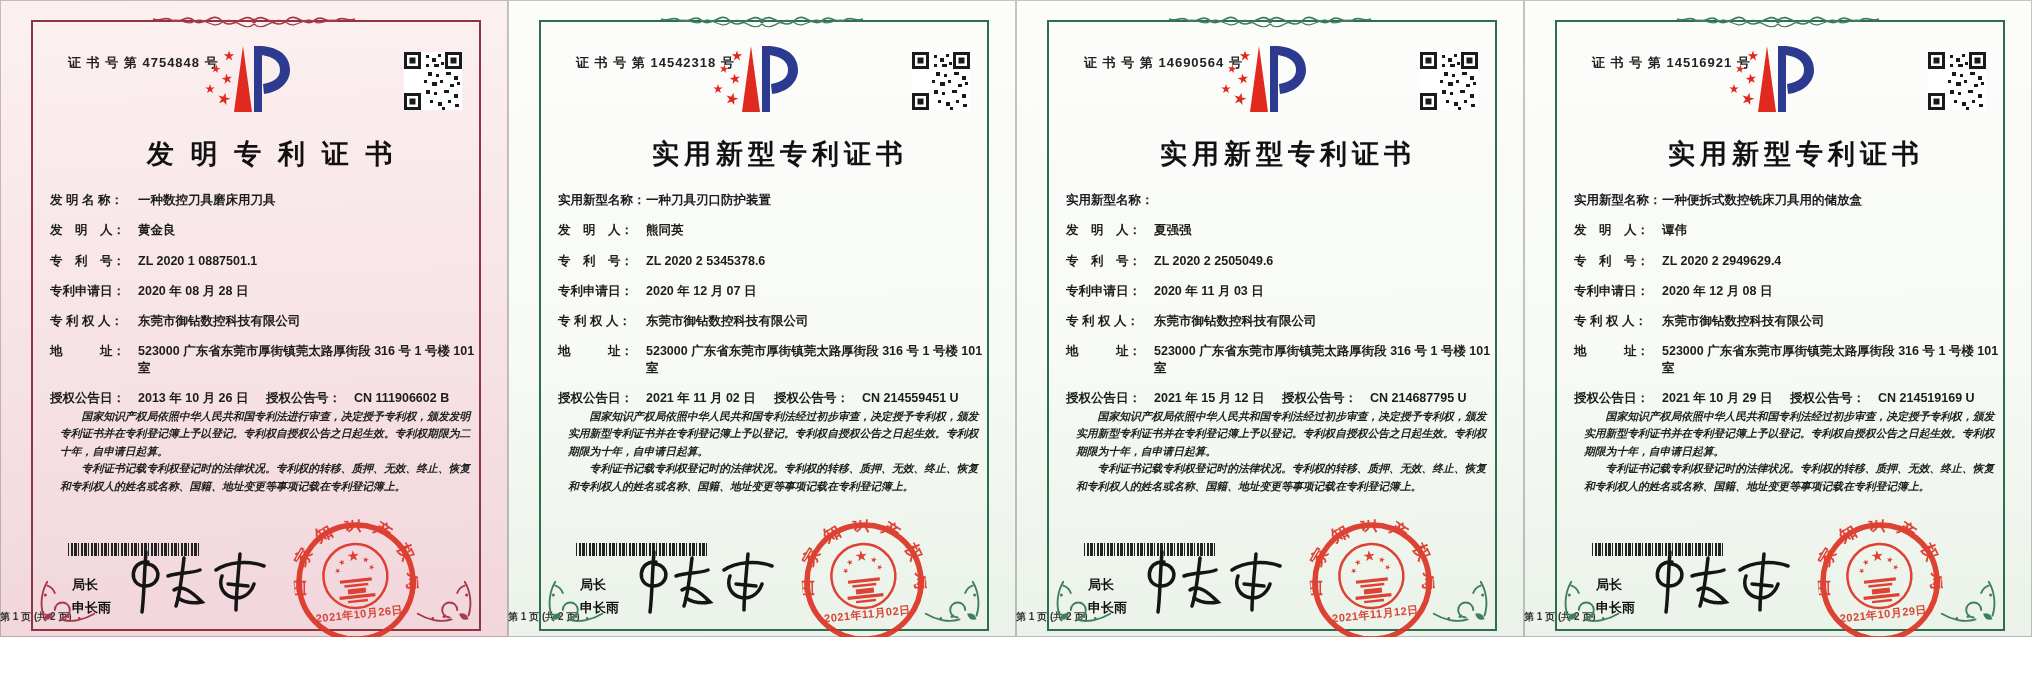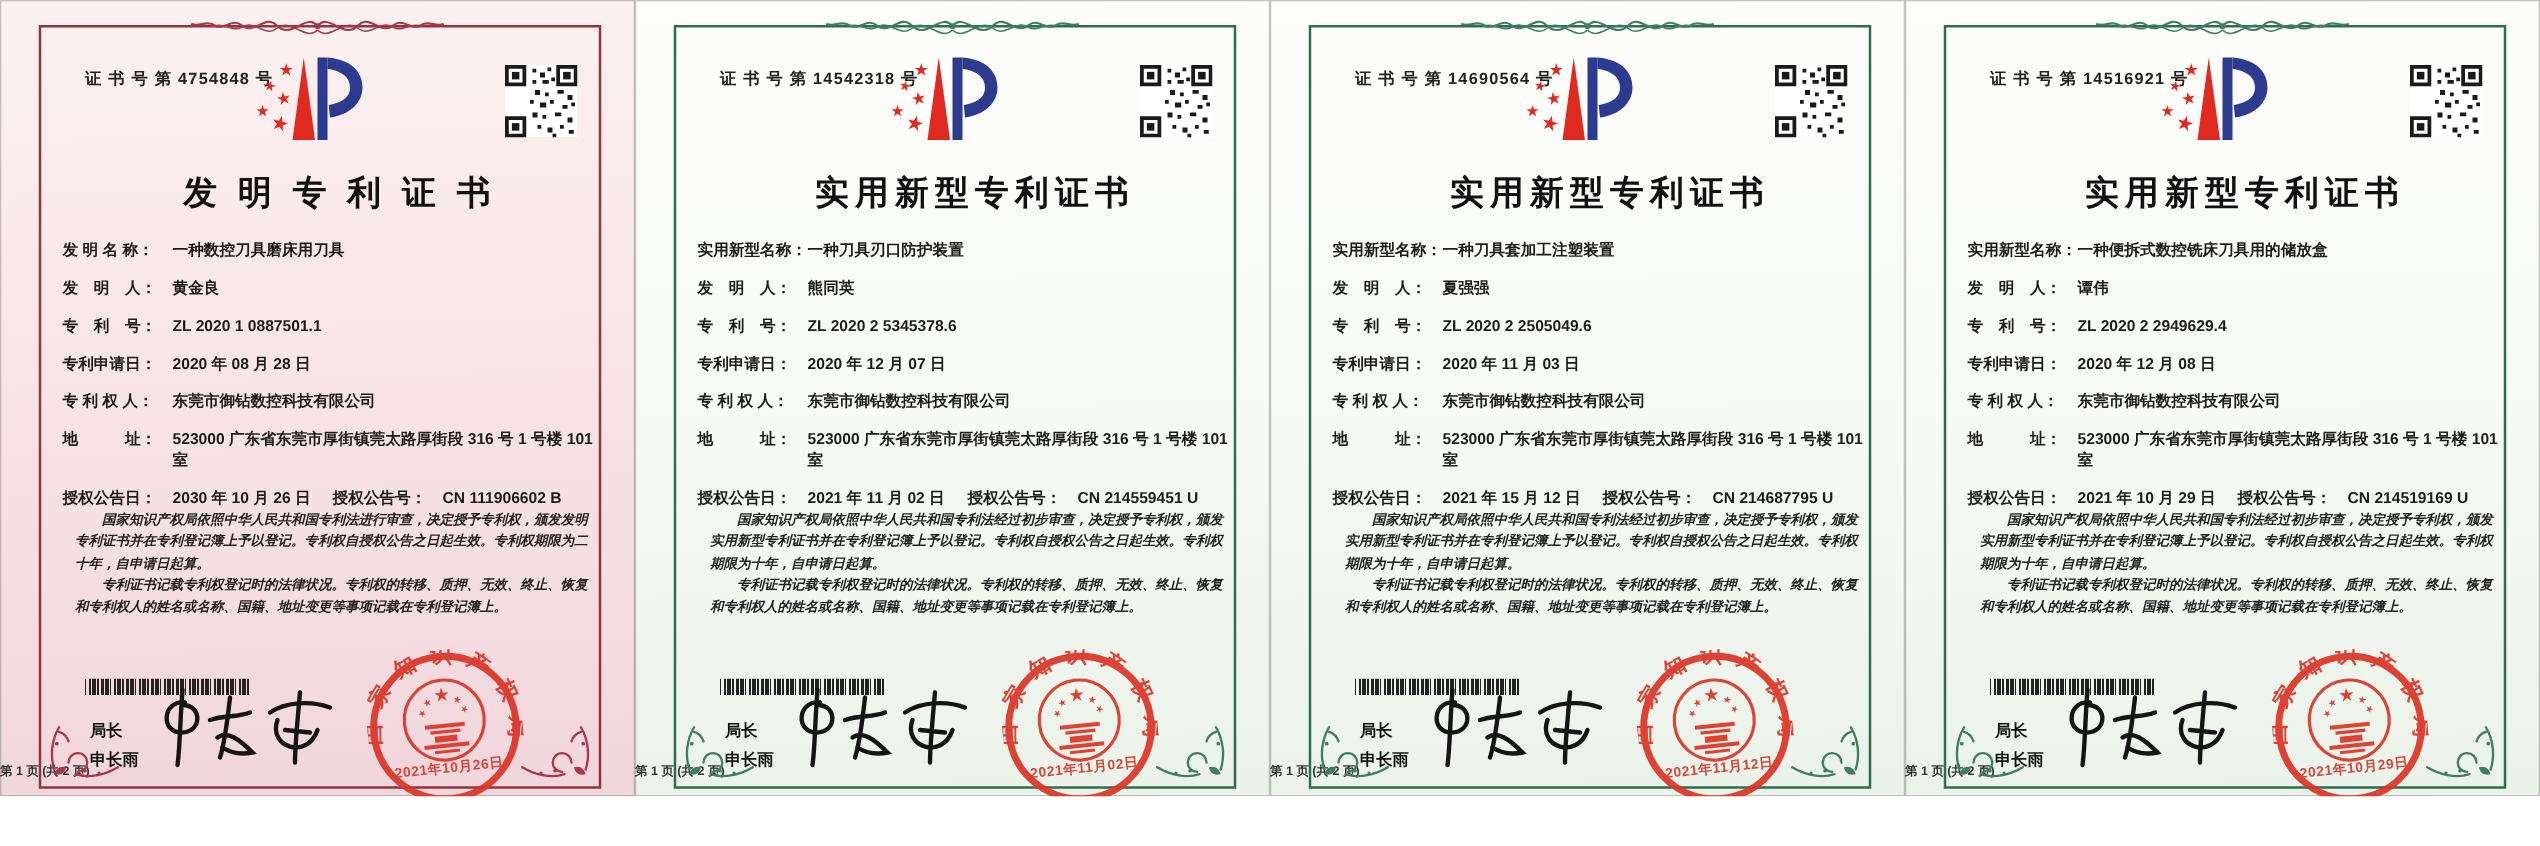--- a/index.html
+++ b/index.html
@@ -171,21 +171,21 @@
       <div class="frow">
           <span class="lbl">专 利 权 人：</span>
           <span class="val">东莞市御钻数控科技有限公司</span>
         </div>
       <div class="frow">
           <span class="lbl">地　　　址：</span>
           <span class="val">523000 广东省东莞市厚街镇莞太路厚街段 316 号 1 号楼 101 室</span>
         </div>
       <div class="frow">
           <span class="lbl">授权公告日：</span>
-          <span class="val v1">2030 年 10 月 26 日</span>
+          <span class="val v1">2013 年 10 月 26 日</span>
           <span class="lbl">授权公告号：</span>
           <span class="val">CN 111906602 B</span>
         </div>
     </div>
     <div class="paras">
       <div class="para">国家知识产权局依照中华人民共和国专利法进行审查，决定授予专利权，颁发发明专利证书并在专利登记簿上予以登记。专利权自授权公告之日起生效。专利权期限为二十年，自申请日起算。</div>
       <div class="para">专利证书记载专利权登记时的法律状况。专利权的转移、质押、无效、终止、恢复和专利权人的姓名或名称、国籍、地址变更等事项记载在专利登记簿上。</div>
     </div>
     <div class="barcode"></div>
     <div class="director">
@@ -295,21 +295,20 @@
     <svg class="logo" viewBox="0 0 105 85">
         <use href="#g-logo"></use>
       </svg>
     <svg class="qr" viewBox="0 0 58 58">
         <use href="#g-qr"></use>
       </svg>
     <div class="title">实用新型专利证书</div>
     <div class="fields">
       <div class="frow">
           <span class="lbl">实用新型名称：</span>
-          <span class="val">一种刀具套加工注塑装置</span>
         </div>
       <div class="frow">
           <span class="lbl">发　明　人：</span>
           <span class="val">夏强强</span>
         </div>
       <div class="frow">
           <span class="lbl">专　利　号：</span>
           <span class="val">ZL 2020 2 2505049.6</span>
         </div>
       <div class="frow">

